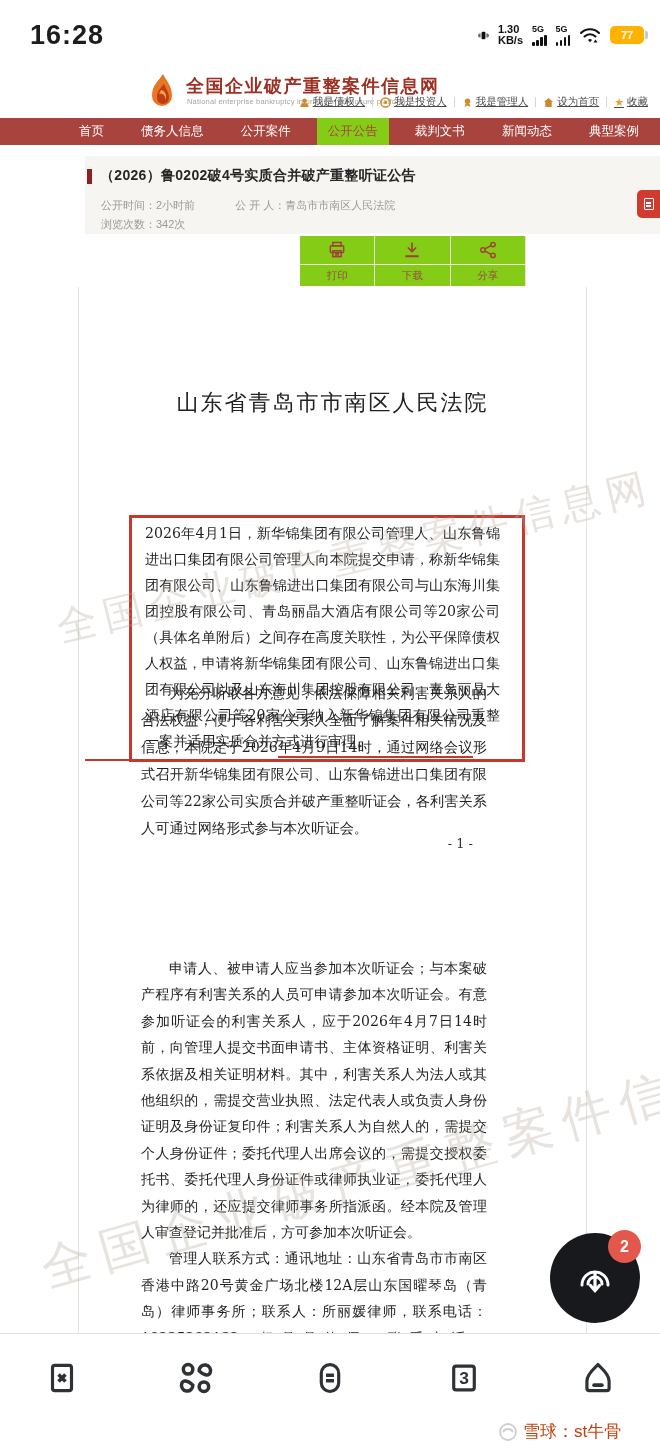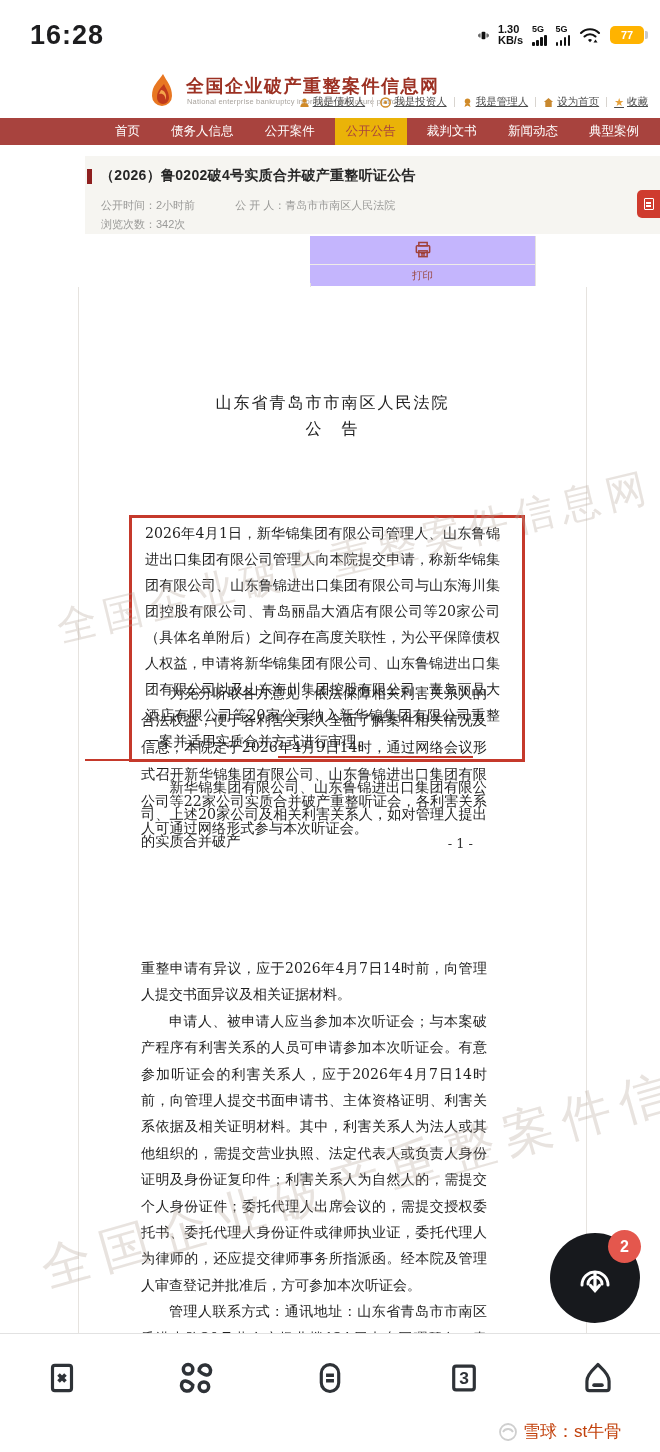--- a/index.html
+++ b/index.html
@@ -23,44 +23,44 @@
   .site-header { position:absolute; top:66px; left:0; right:0; height:52px; background:#fff; }
   .logo { position:absolute; left:146px; top:6px; width:32px; height:40px; }
   .site-title { position:absolute; left:186px; top:8px; font-size:18px; font-weight:700; color:#9C3123; letter-spacing:1.5px; }
   .site-sub { position:absolute; left:187px; top:31px; font-size:7.5px; color:#a9a49e; letter-spacing:.2px; }
   .head-links { position:absolute; right:12px; top:29px; display:flex; align-items:center; gap:7px; background:transparent; }
   .hlink { display:flex; align-items:center; gap:3px; font-size:10.5px; color:#4a4a4a; text-decoration:underline; cursor:pointer; white-space:nowrap;}
   .hsep { width:1px; height:10px; background:#d8d4cf; }
   .hicon { width:11px; height:11px; display:inline-block; }
   .star-g { color:#E6A23C; font-size:11px; line-height:11px; text-decoration:none; }
   
-  .main-nav { position:absolute; top:118px; left:0; right:0; height:27px; background:#A8433E; display:flex; align-items:stretch; padding-left:104px; padding-right:10px; justify-content:space-between;}
+  .main-nav { position:absolute; top:118px; left:0; right:0; height:27px; background:#A8433E; display:flex; align-items:stretch; padding-left:68px; padding-right:10px; justify-content:space-between;}
   .nav-item { color:#fff; font-size:12.5px; display:flex; align-items:center; padding:0 11px; cursor:pointer; white-space:nowrap;}
-  .nav-item.active { background:#eab308; color:#A8433E; }
+  .nav-item.active { background:#84cc16; color:#A8433E; }
   
   .ann-card { position:absolute; top:156px; left:85px; right:0; height:78px; background:#F6F5F1; }
   .ann-title-row { display:flex; align-items:center; gap:8px; padding:11px 12px 0 2px; }
   .red-bar { width:5px; height:15px; background:#8E1F1F; flex:0 0 auto; }
   .ann-title { font-size:14px; font-weight:700; color:#262626; letter-spacing:.3px;}
   .ann-meta { position:absolute; left:16px; top:42px; font-size:11px; color:#9a9a98; display:flex; gap:40px;}
   .ann-meta2 { position:absolute; left:16px; top:61px; font-size:11px; color:#9a9a98;}
   .side-tab { position:absolute; top:190px; right:0; width:23px; height:28px; background:#CF3B2E; border-radius:5px 0 0 5px; display:flex; align-items:center; justify-content:center; cursor:pointer; z-index:6;}
   .side-tab .sheet { width:10px; height:12px; border:1.5px solid #fff; border-radius:1px; position:relative;}
   .side-tab .sheet:after { content:""; position:absolute; left:1.5px; top:3px; width:5px; height:1.5px; background:#fff; box-shadow:0 3px 0 #fff;}
   
-  .actions { position:absolute; left:310px; top:236px; width:226px; height:50px; display:flex; background:#c4b5fd;flex-direction:column; }
+  .actions { position:absolute; left:300px; top:236px; width:226px; height:50px; display:flex; background:#84cc16; }
   .action { flex:1; display:flex; flex-direction:column; align-items:center; cursor:pointer; }
   .action + .action { border-left:1px solid #e5e2de; }
   .actions { border-right:1px solid #e5e2de; }
   .act-ico { height:29px; width:100%; display:flex; align-items:center; justify-content:center; border-bottom:1px solid #efece8; color:#A0413B;}
   .act-label { font-size:10.5px; color:#9a4a44; padding-top:4px; }
   
   .page { position:absolute; left:78px; top:287px; width:509px; height:1046px; background:#fff; border-left:1px solid #e6e3df; border-right:1px solid #e6e3df; }
   .doc { font-family:"DejaVu Serif","Liberation Serif",serif; color:#1f1f1f; }
-  .court-title { position:absolute; left:0; right:0; top:103px; text-align:center; font-size:16px; letter-spacing:2px; line-height:26px; color:#222;}
+  .court-title { position:absolute; left:0; right:0; top:103px; text-align:center; font-size:22px; letter-spacing:2px; line-height:26px; color:#222;}
   .p { position:absolute; left:62px; width:346px; font-size:14.2px; line-height:27px; text-align:justify; }
   .indent { text-indent:2em; }
   .hl-box { position:absolute; left:50px; top:228px; width:396px; border:3px solid #C5392B; padding:2px 22px 5px 13px; font-size:14.1px; line-height:26px; text-align:justify; }
   .u-red { border-bottom:2px solid #C5392B; padding-bottom:1px; }
   .margin-line { position:absolute; left:6px; top:472px; width:56px; height:2px; background:#C5392B; }
   .pagenum { position:absolute; left:62px; top:549px; width:346px; text-align:right; padding-right:14px; font-size:13px; color:#333;}
   .page2 { position:absolute; left:62px; top:668px; width:346px; font-size:14px; line-height:26.4px; text-align:justify;}
   .page2 p { margin:0; }
   
   .wm { position:absolute; font-family:"DejaVu Serif","Liberation Serif",serif; color:rgba(182,168,156,0.32); white-space:nowrap; pointer-events:none; z-index:5; transform-origin:left bottom; }
@@ -230,37 +230,34 @@
             <path d="M8.4 10.7 L15.6 6.8 M8.4 13.3 L15.6 17.2"></path>
       </svg>
         </span>
       <span class="act-label">分享</span>
     </div>
   </div>
 
   <div class="page doc">
     <div class="court-title">
       <div>山东省青岛市市南区人民法院</div>
-      <div>公　告</div>
     </div>
 
     <div class="hl-box">
       <span style="display:inline-block; text-indent:2em;"></span><span>2026年4月1日，新华锦集团有限公司管理人、山东鲁锦进出口集团有限公司管理人向本院提交申请，称新华锦集团有限公司、山东鲁锦进出口集团有限公司与山东海川集团控股有限公司、青岛丽晶大酒店有限公司等20家公司（具体名单附后）之间存在高度关联性，为公平保障债权人权益，申请将新华锦集团有限公司、山东鲁锦进出口集团有限公司以及山东海川集团控股有限公司、青岛丽晶大酒店有限公司等20家公司纳入新华锦集团有限公司重整一案并适用实质合并方式进行审理。</span>
     </div>
 
     <div class="p indent" style="top:393px">
       <span>为充分听取各方意见，依法保障相关利害关系人的合法权益，便于各利害关系人全面了解案件相关情况及信息，本院定于2026</span><span class="u-red">年4月9日14时，通过网络会议</span><span>形式召开新华锦集团有限公司、山东鲁锦进出口集团有限公司等22家公司实质合并破产重整听证会，各利害关系人可通过网络形式参与本次听证会。</span>
     </div>
     <div class="margin-line"></div>
 
-    <div class="p indent" style="top:487px">新华锦集团有限公司、山东鲁锦进出口集团有限公司、上述20家公司及相关利害关系人，如对管理人提出的实质合并破产</div>
     <div class="pagenum">- 1 -</div>
 
     <div class="page2">
-      <p>重整申请有异议，应于2026年4月7日14时前，向管理人提交书面异议及相关证据材料。</p>
       <p class="indent">申请人、被申请人应当参加本次听证会；与本案破产程序有利害关系的人员可申请参加本次听证会。有意参加听证会的利害关系人，应于2026年4月7日14时前，向管理人提交书面申请书、主体资格证明、利害关系依据及相关证明材料。其中，利害关系人为法人或其他组织的，需提交营业执照、法定代表人或负责人身份证明及身份证复印件；利害关系人为自然人的，需提交个人身份证件；委托代理人出席会议的，需提交授权委托书、委托代理人身份证件或律师执业证，委托代理人为律师的，还应提交律师事务所指派函。经本院及管理人审查登记并批准后，方可参加本次听证会。</p>
       <p class="indent">管理人联系方式：通讯地址：山东省青岛市市南区香港中路20号黄金广场北楼12A层山东国曜琴岛（青岛）律师事务所；联系人：所丽媛律师，联系电话：18225282132；杨晶晶律师，联系电话：18845766940。</p>
       <p class="indent">特此公告。</p>
     </div>
   </div>
 
   <div class="wm wm1">全国企业破产重整案件信息网</div>
   <div class="wm wm2">全国企业破产重整案件信息网</div>
 
   <div class="fab">

